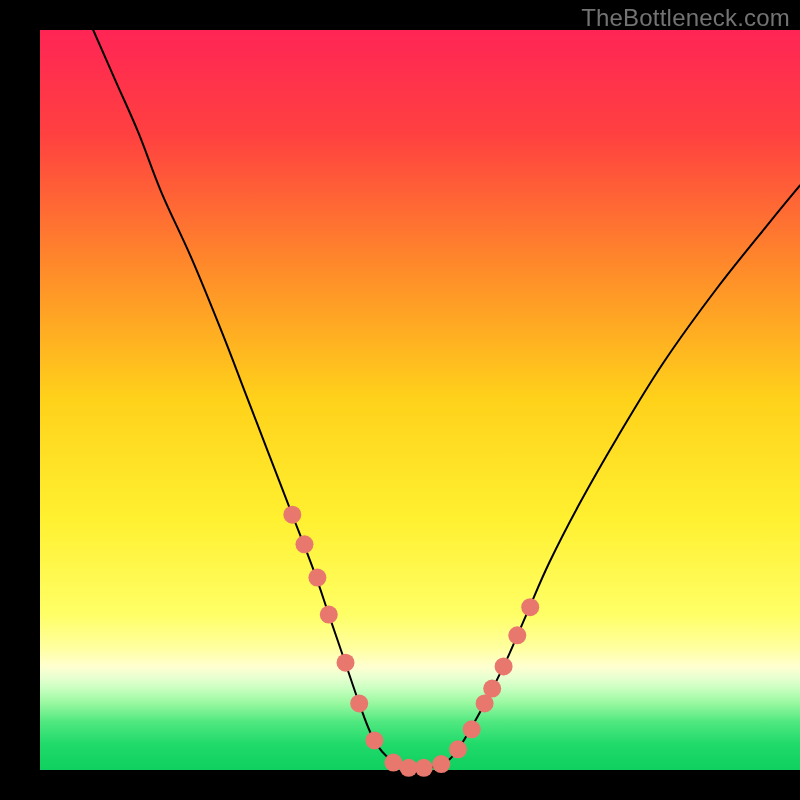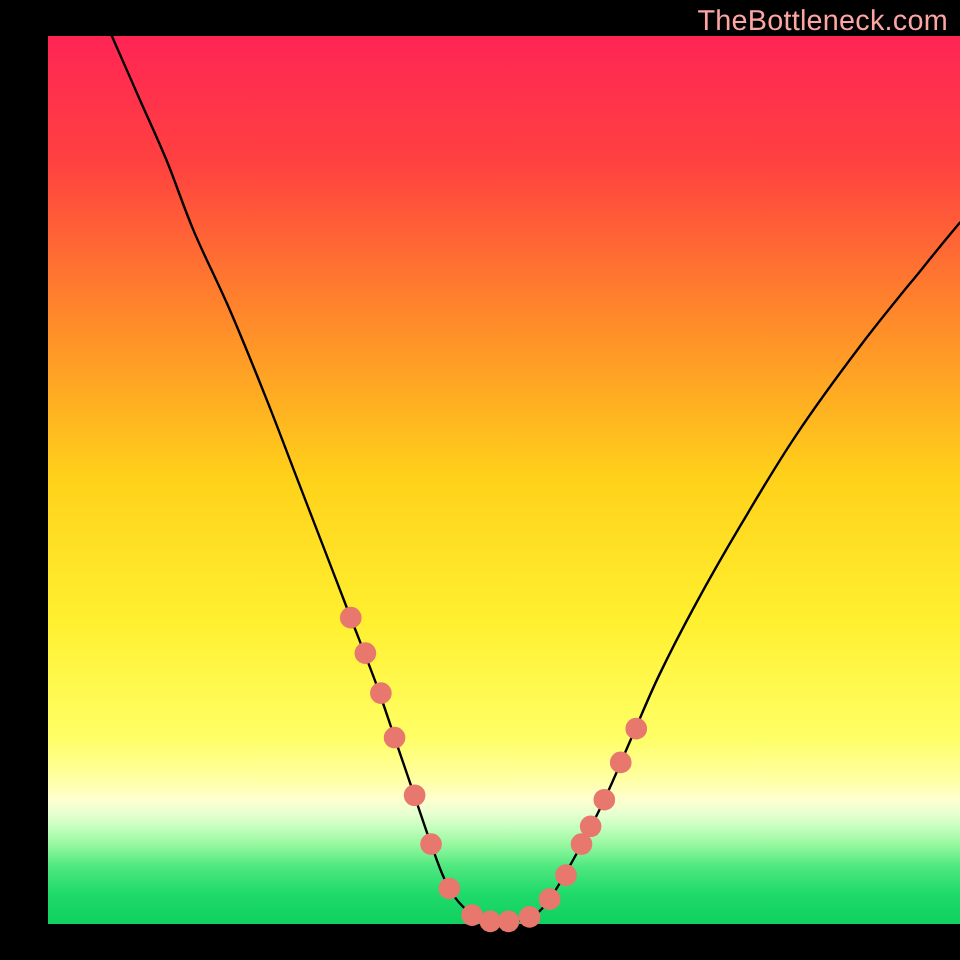--- a/index.html
+++ b/index.html
@@ -16,21 +16,21 @@
     top: 0;
     left: 0;
     width: 800px;
     height: 800px;
     background: #000;
   }
   .watermark {
     position: absolute;
     top: 4px;
     right: 10px;
-    color: #fca5a5;
+    color: #737373;
     font-size: 24px;
     font-weight: 500;
     letter-spacing: 0.2px;
     z-index: 10;
   }
   svg {
     position: absolute;
     top: 0;
     left: 0;
   }

